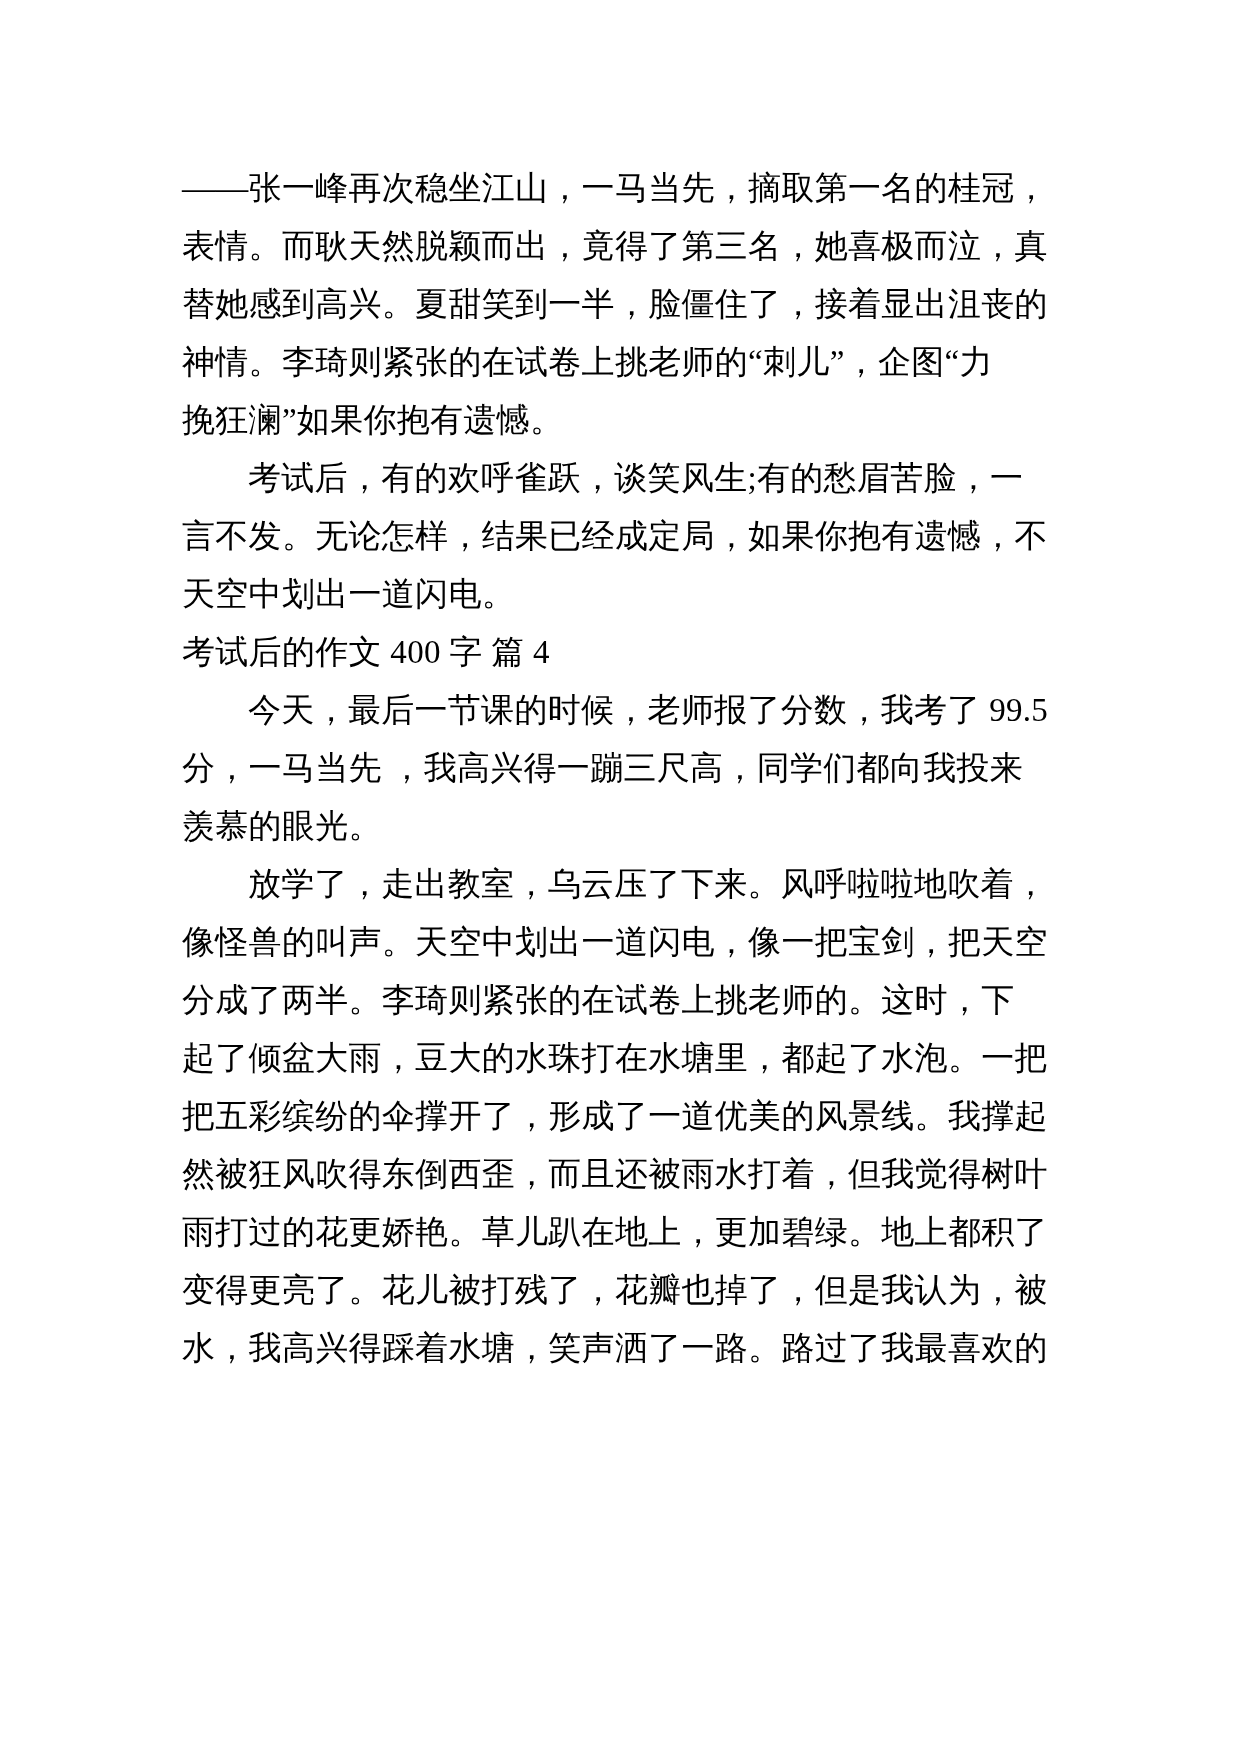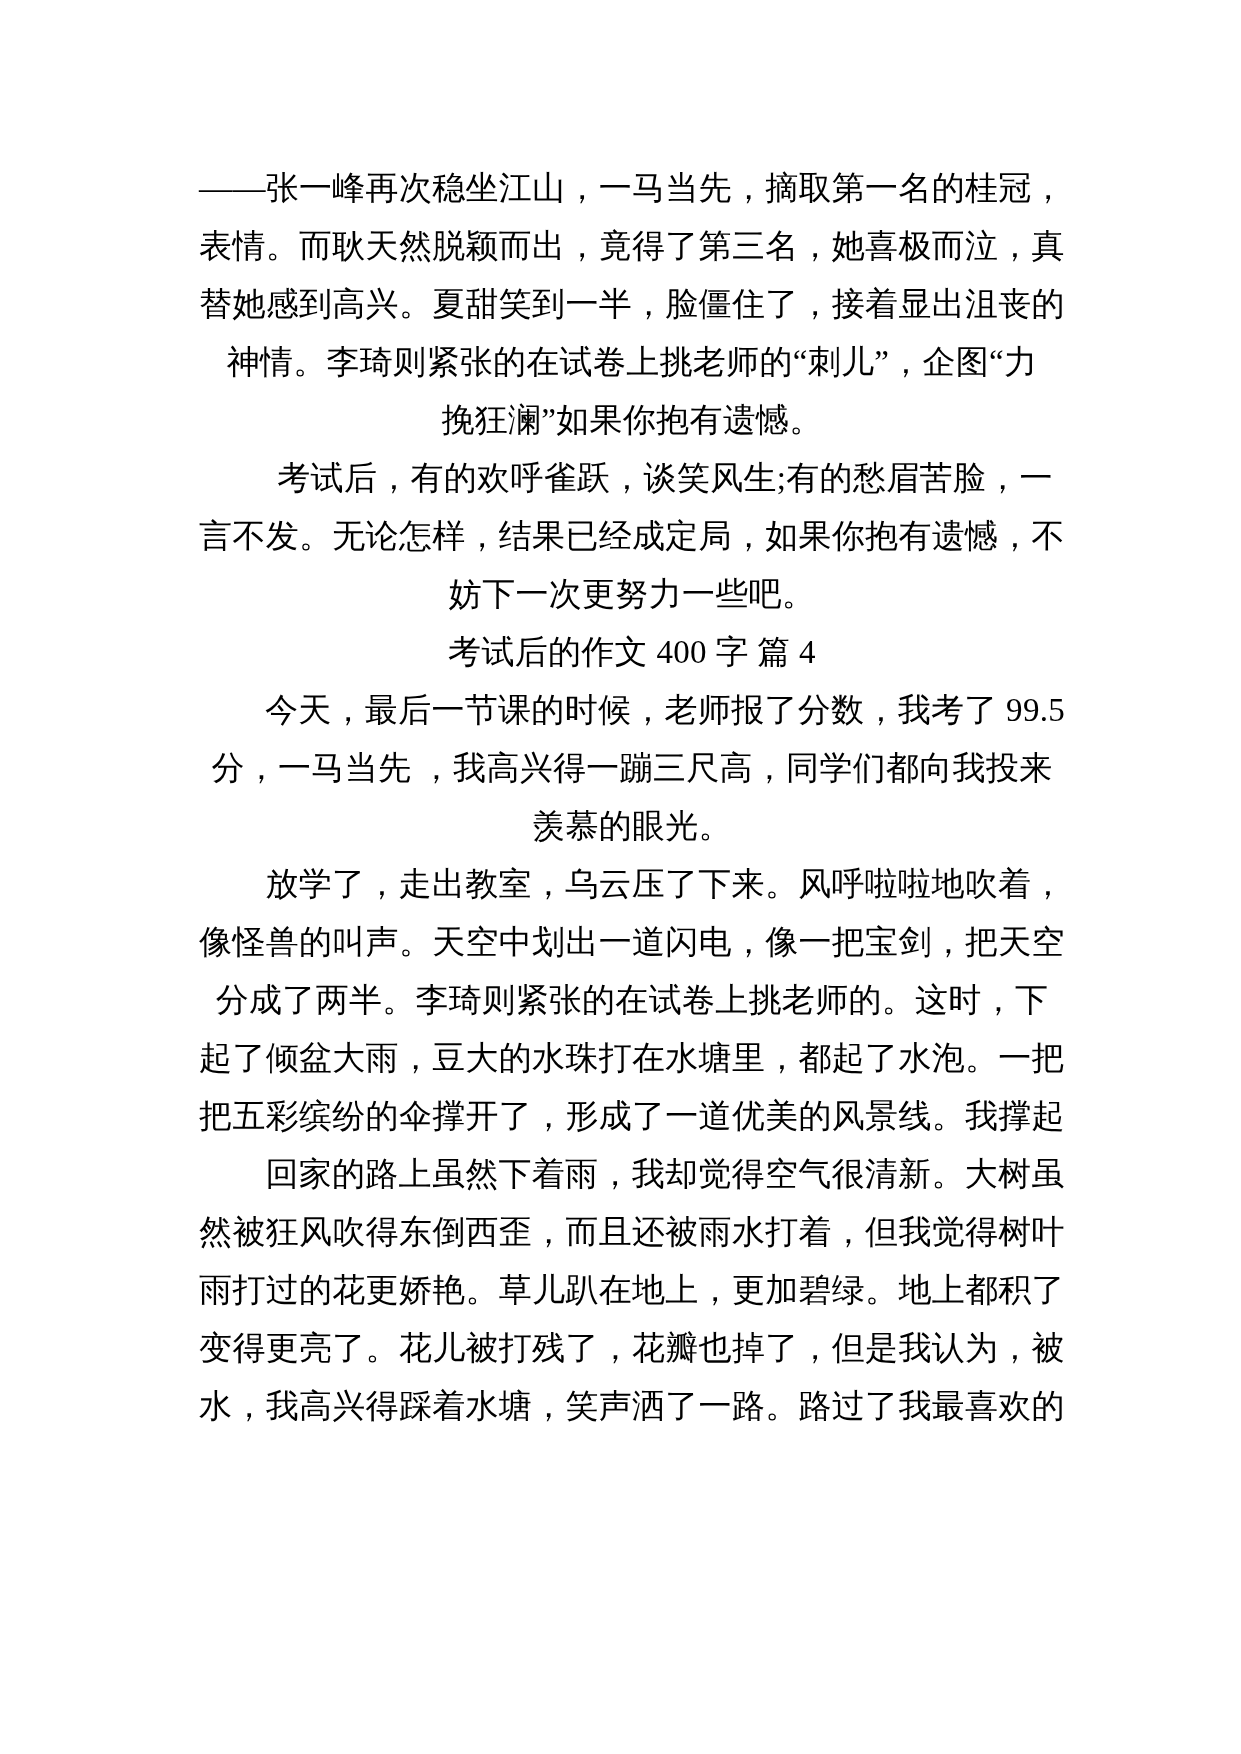--- a/index.html
+++ b/index.html
@@ -6,21 +6,20 @@
     margin: 0;
     padding: 0;
     background: #ffffff;
   }
   .page {
     position: relative;
     width: 1241px;
     height: 1754px;
     background: #ffffff;
     overflow: hidden;
-    text-align: center;
   }
   .content {
     position: absolute;
     left: 182px;
     top: 159px;
     width: 900px;
   }
   .line {
     height: 58px;
     line-height: 58px;
@@ -40,29 +39,28 @@
 
 <div class="page">
   <div class="content">
       <div class="line">——张一峰再次稳坐江山，一马当先，摘取第一名的桂冠，</div>
       <div class="line">表情。而耿天然脱颖而出，竟得了第三名，她喜极而泣，真</div>
       <div class="line">替她感到高兴。夏甜笑到一半，脸僵住了，接着显出沮丧的</div>
       <div class="line">神情。李琦则紧张的在试卷上挑老师的“刺儿”，企图“力</div>
       <div class="line">挽狂澜”如果你抱有遗憾。</div>
       <div class="line indent">考试后，有的欢呼雀跃，谈笑风生;有的愁眉苦脸，一</div>
       <div class="line">言不发。无论怎样，结果已经成定局，如果你抱有遗憾，不</div>
-      <div class="line">妨下一次更努力一些吧。</div>
+      <div class="line">天空中划出一道闪电。</div>
       <div class="line">考试后的作文 400 字 篇 4</div>
       <div class="line indent">今天，最后一节课的时候，老师报了分数，我考了 99.5</div>
       <div class="line">分，一马当先 ，我高兴得一蹦三尺高，同学们都向我投来</div>
       <div class="line">羡慕的眼光。</div>
       <div class="line indent">放学了，走出教室，乌云压了下来。风呼啦啦地吹着，</div>
       <div class="line">像怪兽的叫声。天空中划出一道闪电，像一把宝剑，把天空</div>
       <div class="line">分成了两半。李琦则紧张的在试卷上挑老师的。这时，下</div>
       <div class="line">起了倾盆大雨，豆大的水珠打在水塘里，都起了水泡。一把</div>
       <div class="line">把五彩缤纷的伞撑开了，形成了一道优美的风景线。我撑起</div>
-      <div class="line indent">回家的路上虽然下着雨，我却觉得空气很清新。大树虽</div>
       <div class="line">然被狂风吹得东倒西歪，而且还被雨水打着，但我觉得树叶</div>
       <div class="line">雨打过的花更娇艳。草儿趴在地上，更加碧绿。地上都积了</div>
       <div class="line">变得更亮了。花儿被打残了，花瓣也掉了，但是我认为，被</div>
       <div class="line">水，我高兴得踩着水塘，笑声洒了一路。路过了我最喜欢的</div>
     </div>
 </div>
 
 </body></html>

